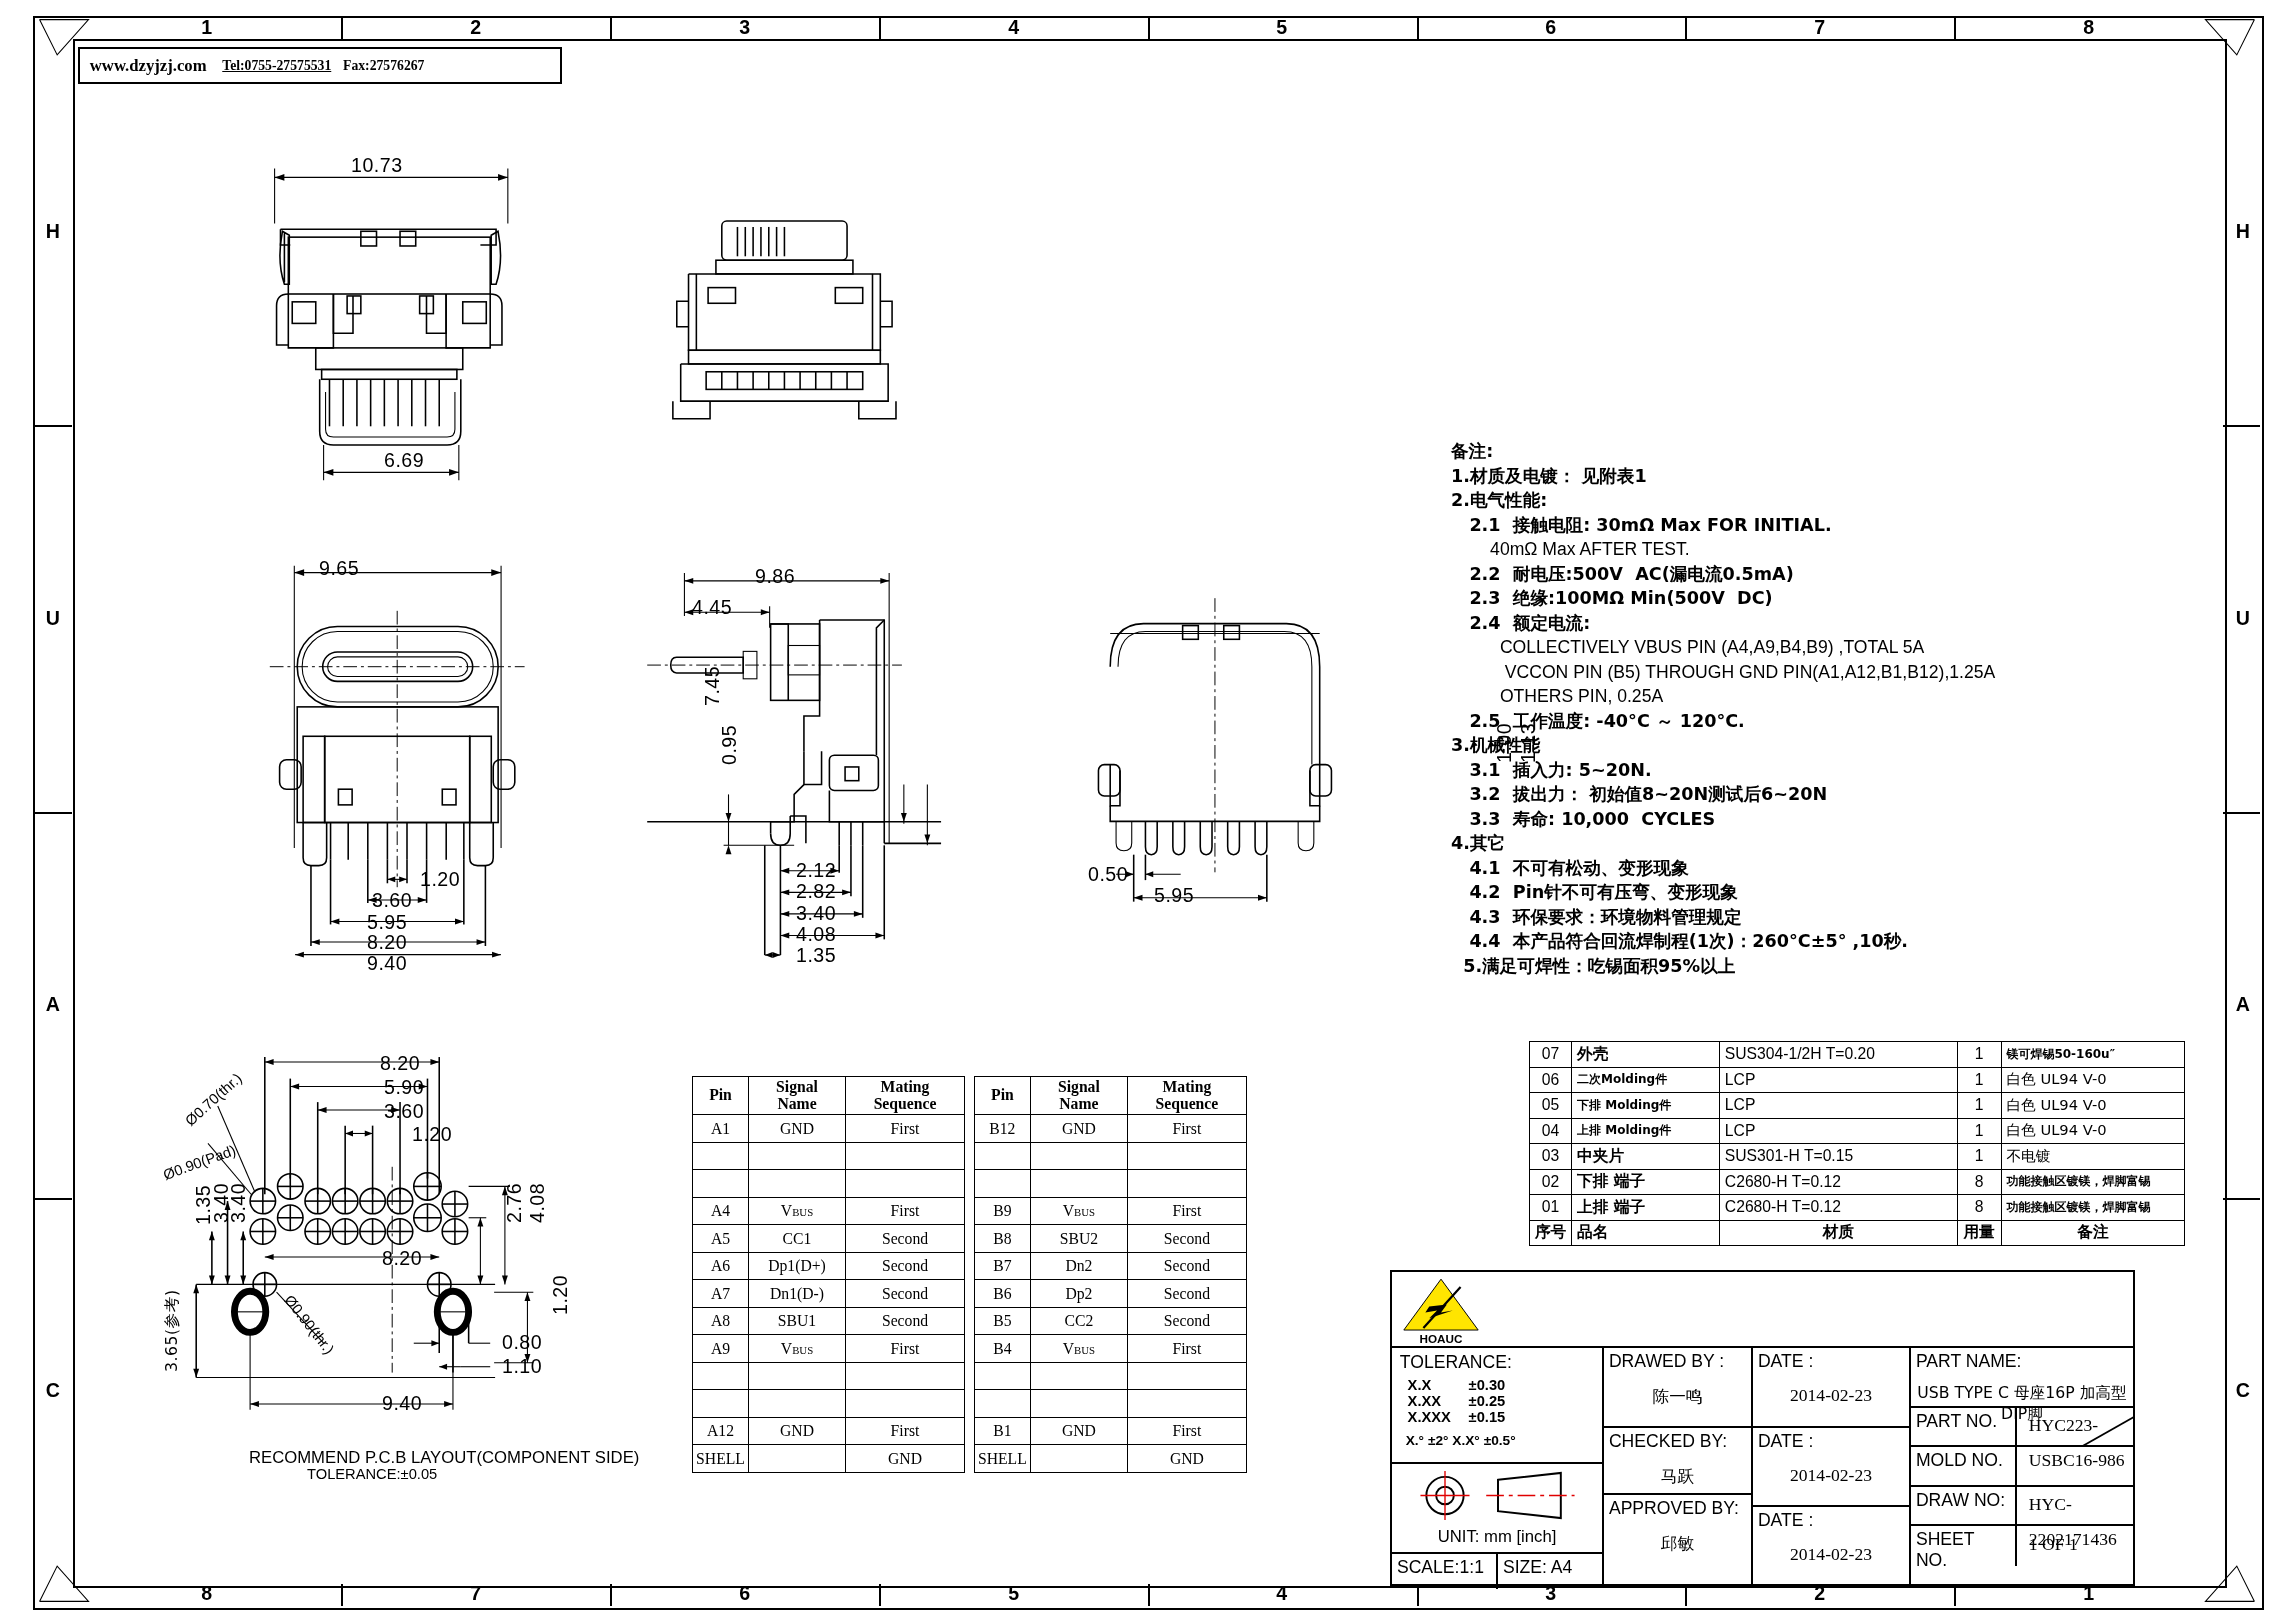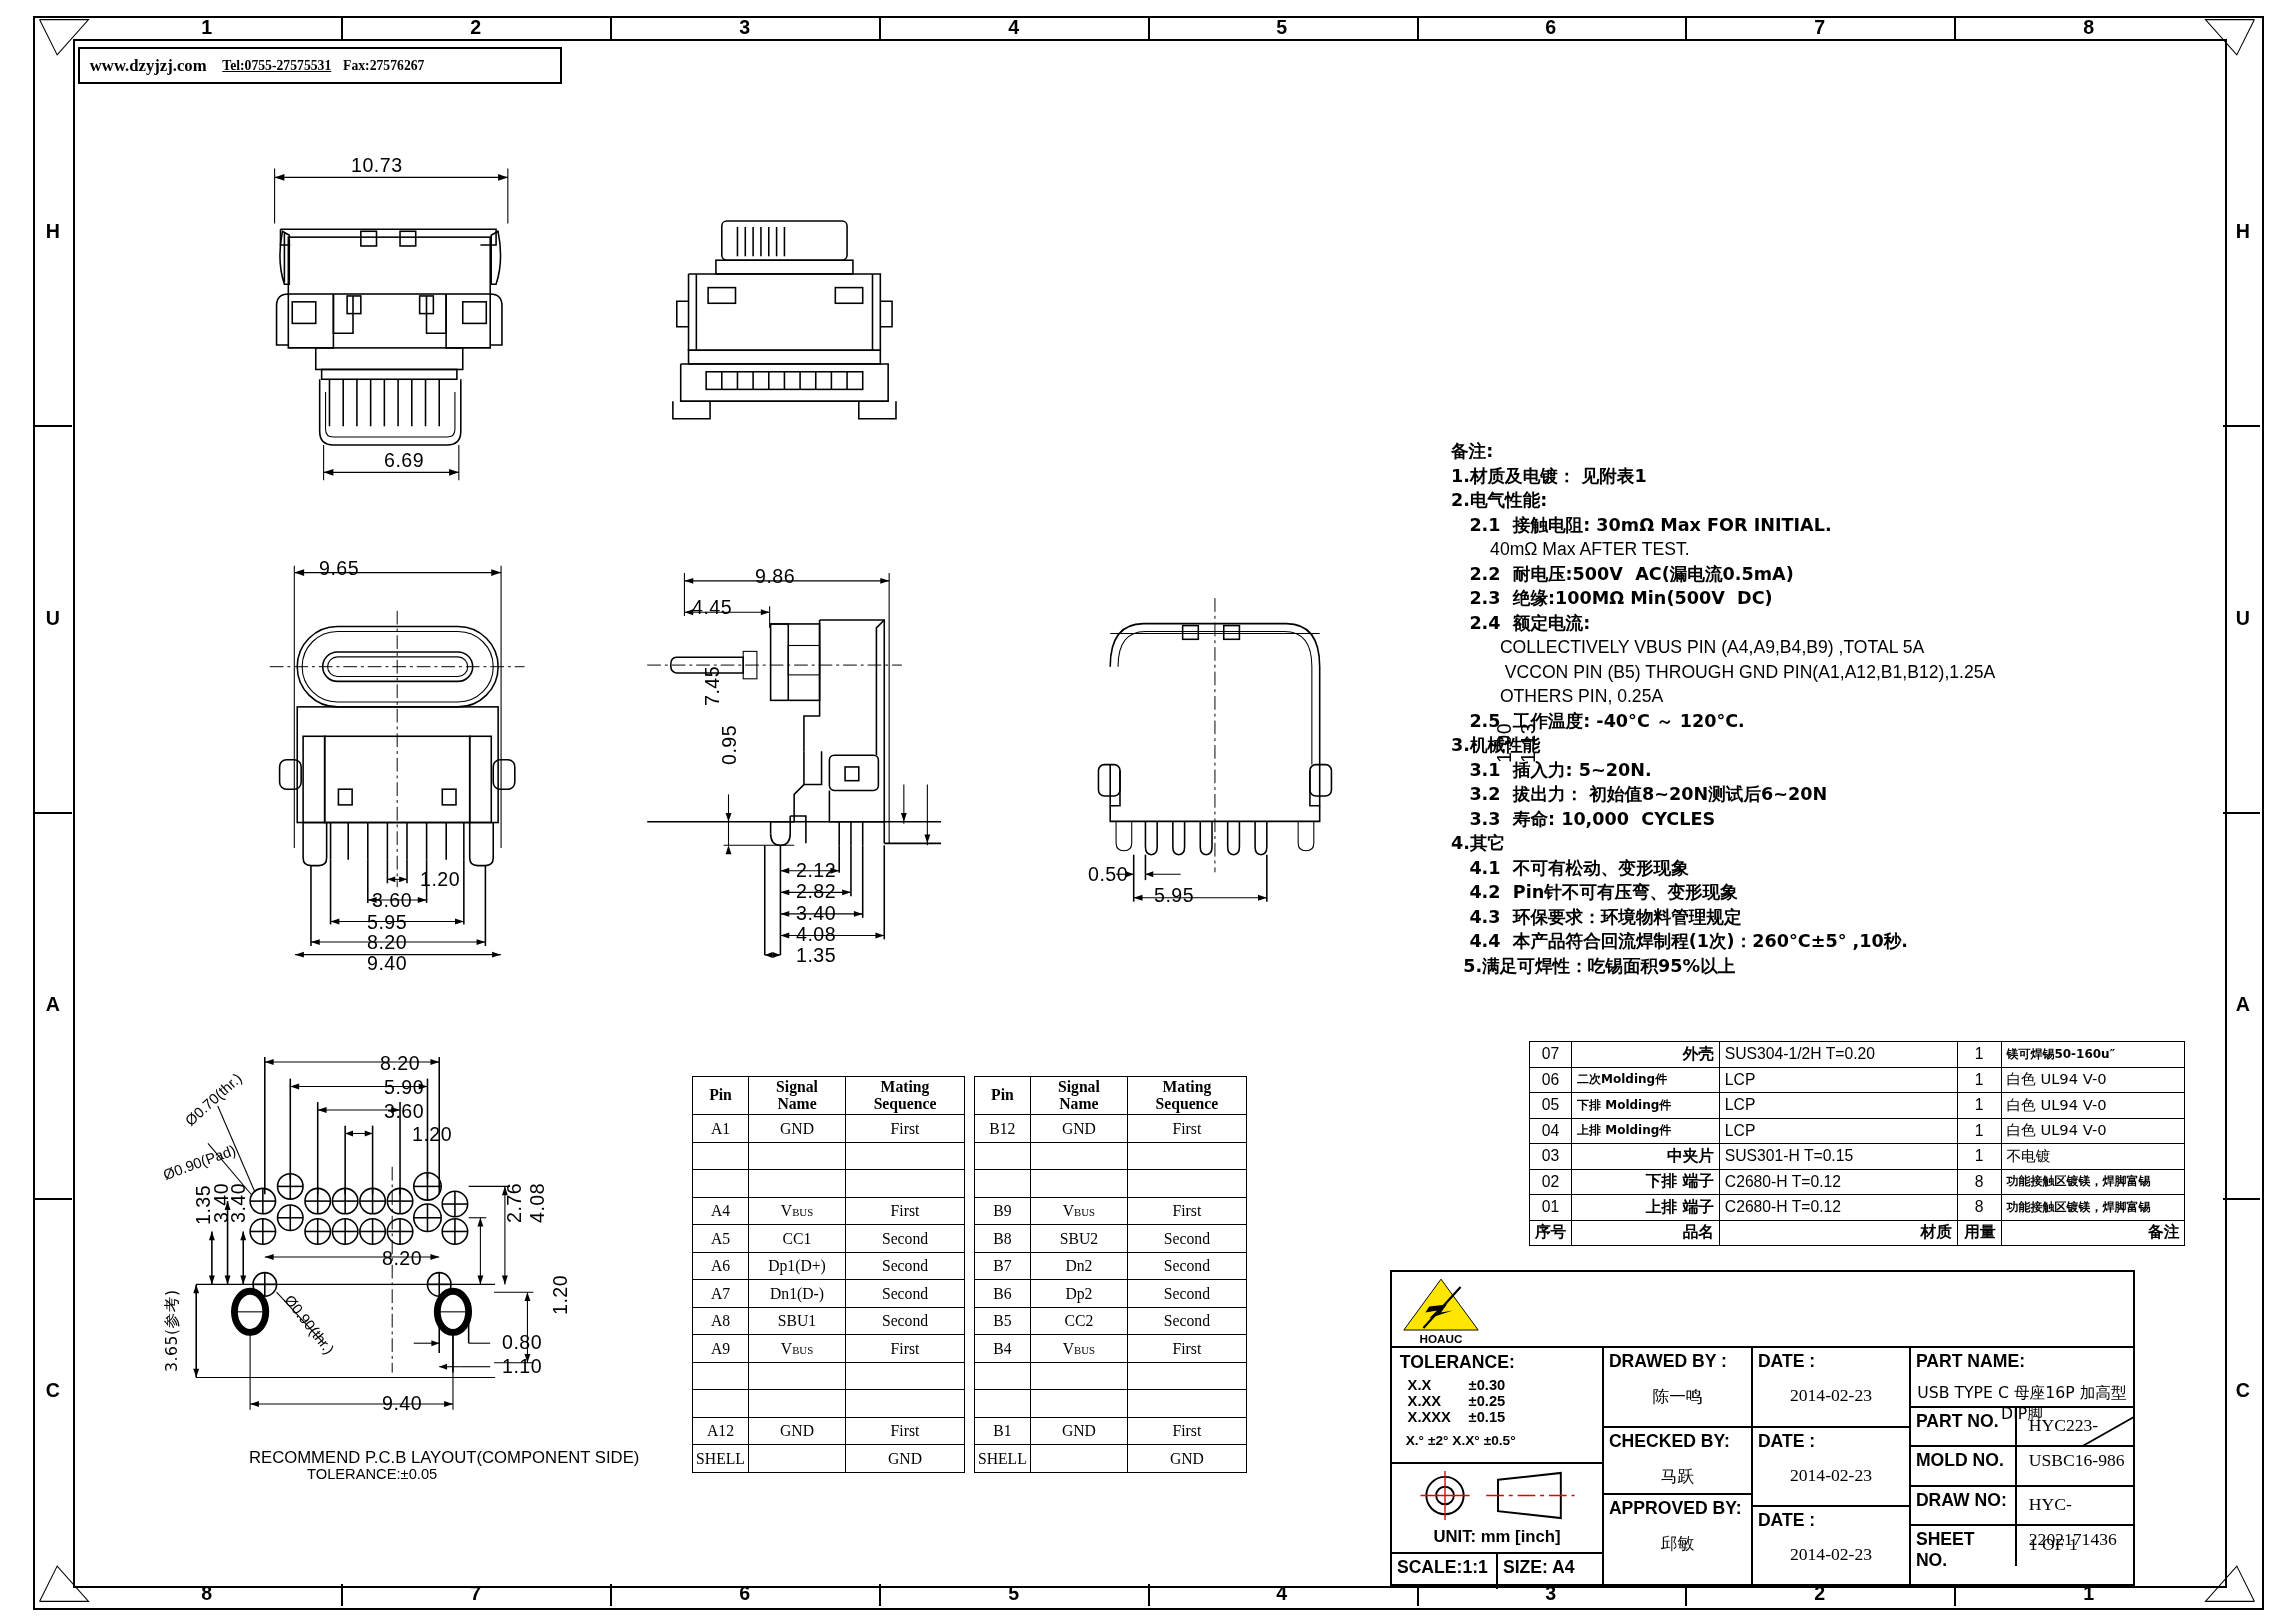--- a/index.html
+++ b/index.html
@@ -45,36 +45,36 @@
   table{border-collapse:collapse;}
   #pin-tbl{position:absolute;left:692px;top:1076px;font-family:"Liberation Serif",serif;font-size:15.7px;}
   #pin-tbl td,#pin-tbl th{border:1.5px solid #000;text-align:center;height:24.5px;font-weight:normal;}
   #pin-tbl th{font-weight:bold;line-height:16.7px;padding:2px 0;}
   #pin-tbl .w1{width:53px}#pin-tbl .w2{width:94px}#pin-tbl .w3{width:116px}
   #pin-tbl .gap{border-top:none;border-bottom:none;border-left:none;border-right:none;width:6.9px;}
 
   #bom{position:absolute;left:1529px;top:1041px;font-family:"DejaVu Sans",sans-serif;font-size:14.7px;}
   #bom td{border:1.5px solid #000;height:24.5px;padding:0 4.9px;white-space:nowrap;}
   #bom .c{text-align:center;}
-  #bom .b{font-weight:bold;font-size:15.7px;text-align:right;}
+  #bom .b{font-weight:bold;font-size:15.7px;}
   #bom .sm{font-size:12px;font-weight:bold;}
   #bom .m{font-family:"Liberation Sans",sans-serif;font-size:15.7px;}
 
   
   #title-block{position:absolute;left:1390px;top:1270px;width:745px;height:316px;border:2.9px solid #000;
                box-sizing:border-box;background:#fff;}
   #tb-company{position:absolute;left:0;top:0;width:100%;height:76px;border-bottom:2.9px solid #000;
               box-sizing:border-box;display:flex;align-items:center;}
   #tb-company .cn-name{font-family:"DejaVu Sans",sans-serif;font-size:37px;letter-spacing:2px;
                        margin-left:13.7px;white-space:nowrap;}
   #logo{width:90px;height:73px;position:relative;flex:0 0 90px;margin-left:3.9px;}
   #tb-grid{position:absolute;left:0;top:76px;right:0;bottom:0;display:flex;}
   .tbcol{border-right:2.5px solid #000;box-sizing:border-box;}
   .tbcell{border-bottom:2.5px solid #000;box-sizing:border-box;position:relative;}
-  .tbh{font-family:"Liberation Sans",sans-serif;font-weight:bold;font-size:17.6px;padding:2.9px 4.9px;}
+  .tbh{font-family:"Liberation Sans",sans-serif;font-weight:normal;font-size:17.6px;padding:2.9px 4.9px;}
   .tbv{font-family:"DejaVu Sans",sans-serif;font-size:16.7px;text-align:center;}
   .tbv2{font-family:"Liberation Serif",serif;font-size:17.6px;text-align:center;}
 
   .tol-line{font-family:"Liberation Sans",sans-serif;font-weight:bold;font-size:14.7px;}
 </style>
 </head>
 <body>
 
 <div id="sheet">
 

